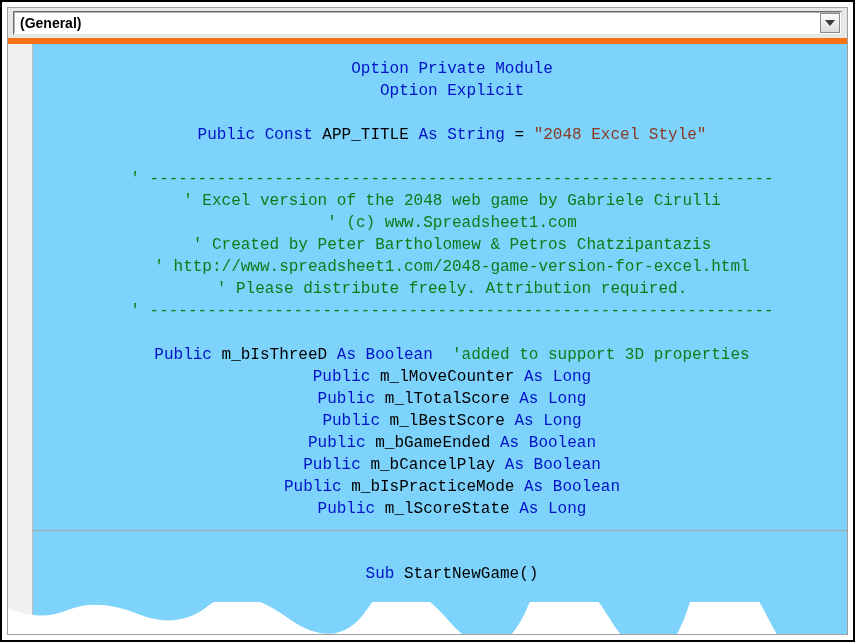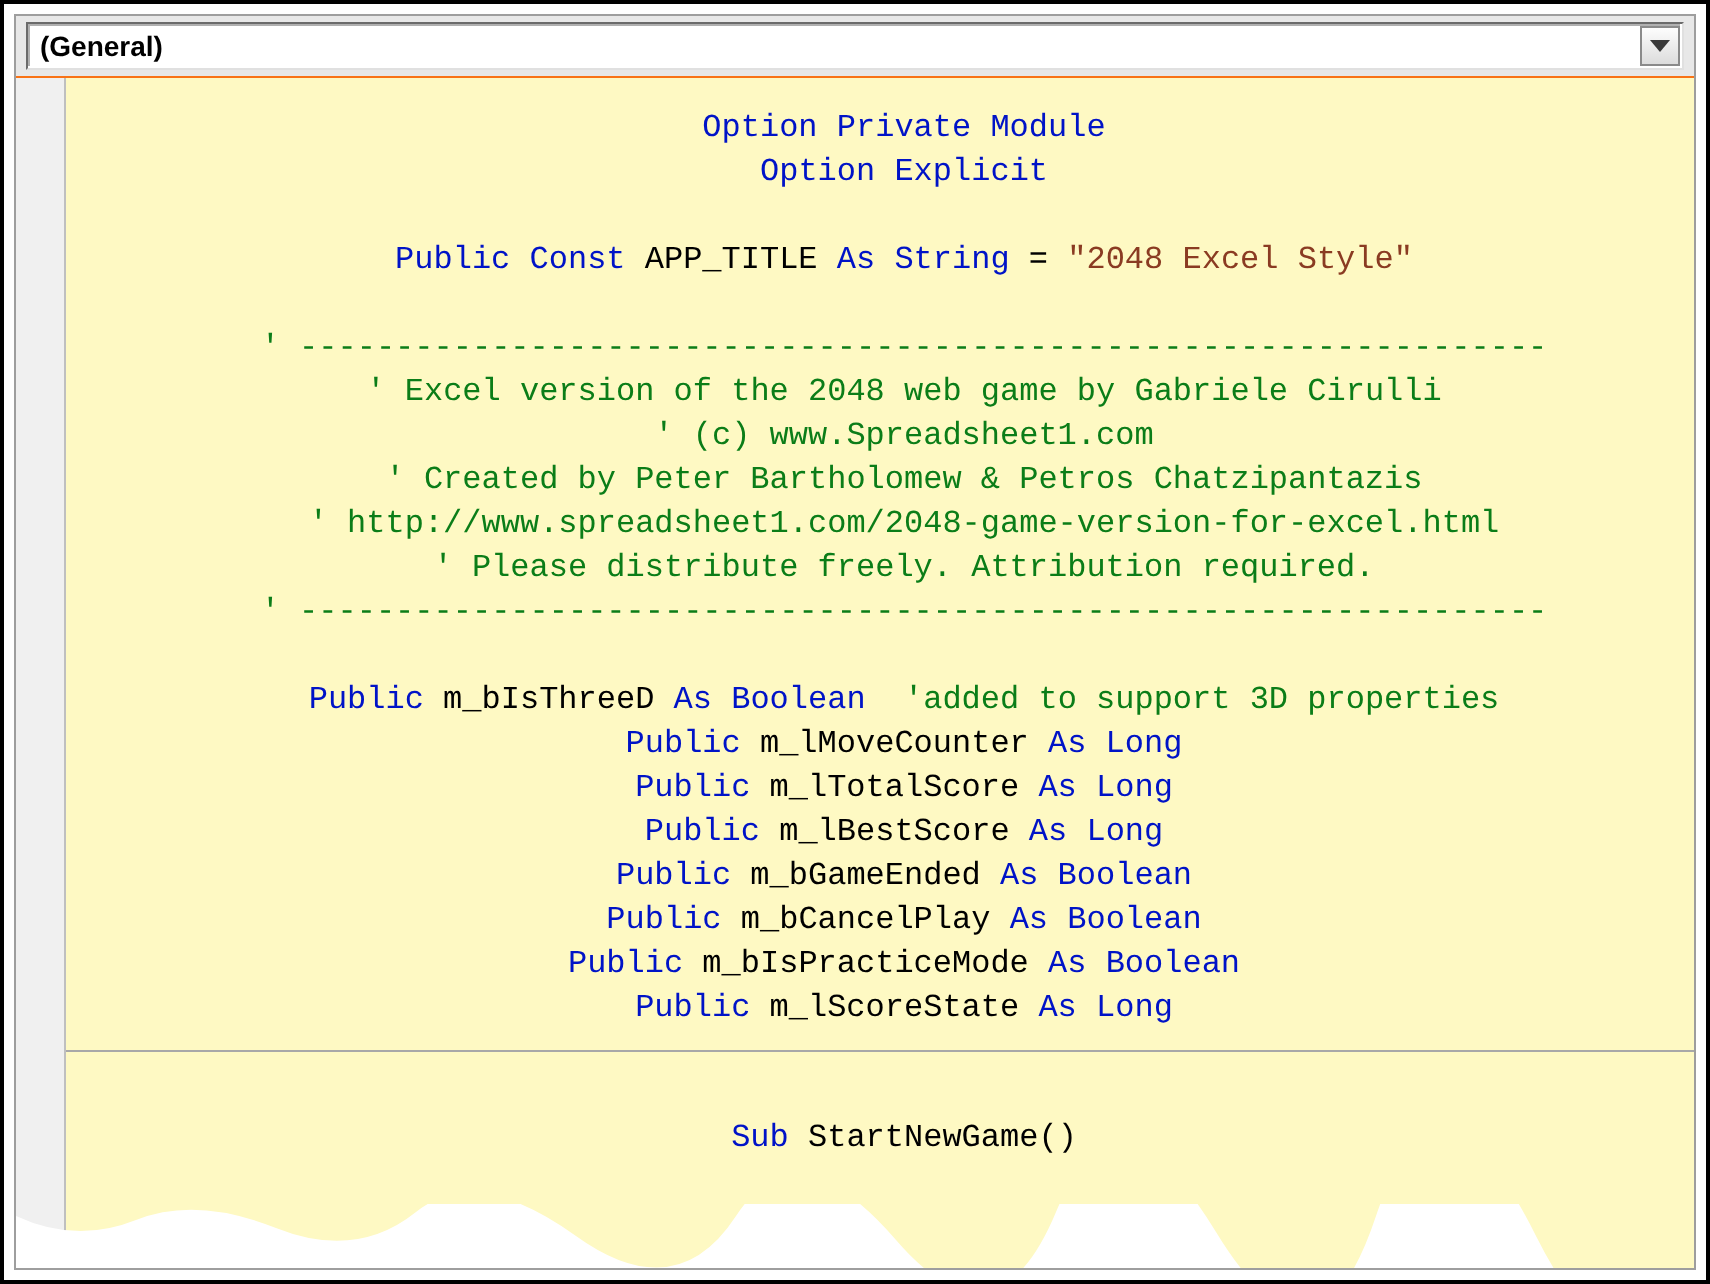--- a/index.html
+++ b/index.html
@@ -64,22 +64,22 @@
     border: 1px solid #8a8a8a;
     display: flex;
     align-items: center;
     justify-content: center;
     box-sizing: border-box;
   }
   .combo-btn svg { display: block; }
   .editor-area {
     flex: 1 1 auto;
     display: flex;
-    background: #fef9c3;
-    border-top: 1px solid #f97316;
+    background: #7dd3fc;
+    border-top: 6px solid #f97316;
     overflow: hidden;
   }
   .gutter {
     width: 24px;
     background: #f0f0f0;
     border-right: 1px solid #bfbfbf;
     flex: 0 0 auto;
   }
   .code {
     flex: 1 1 auto;

